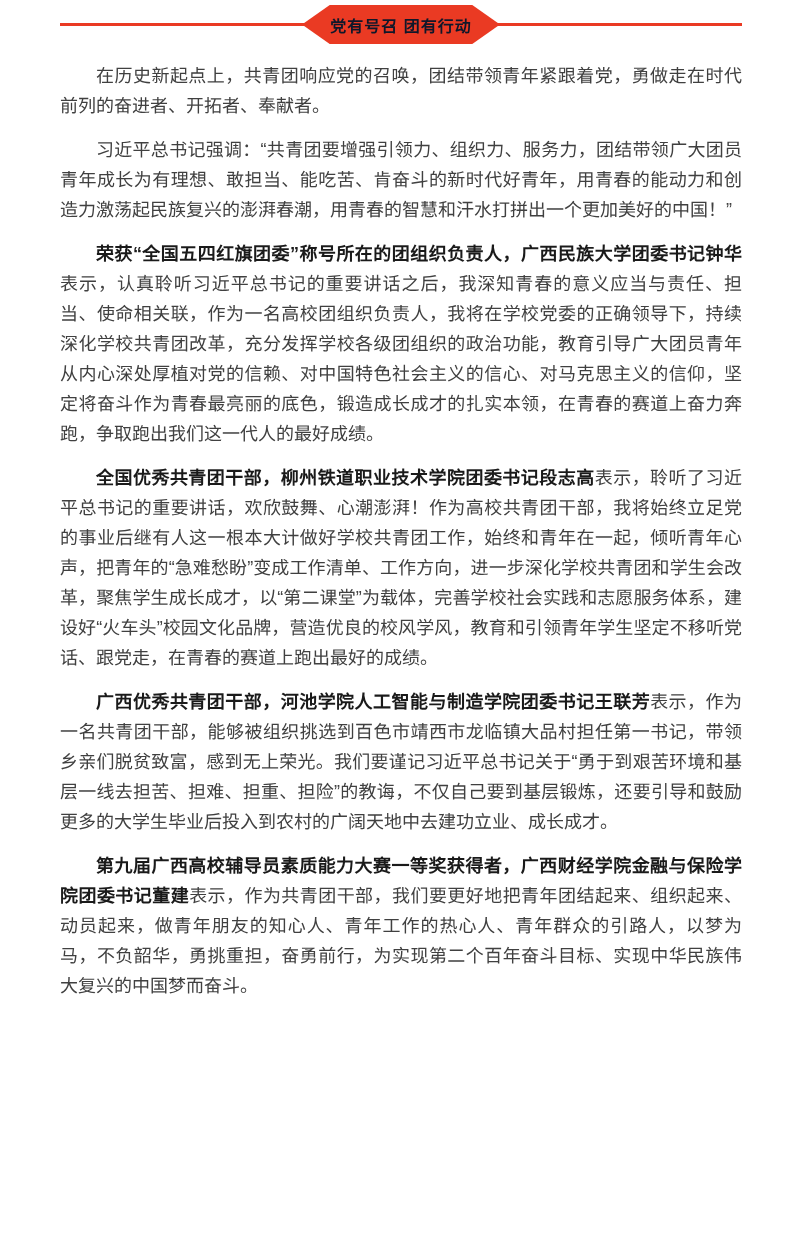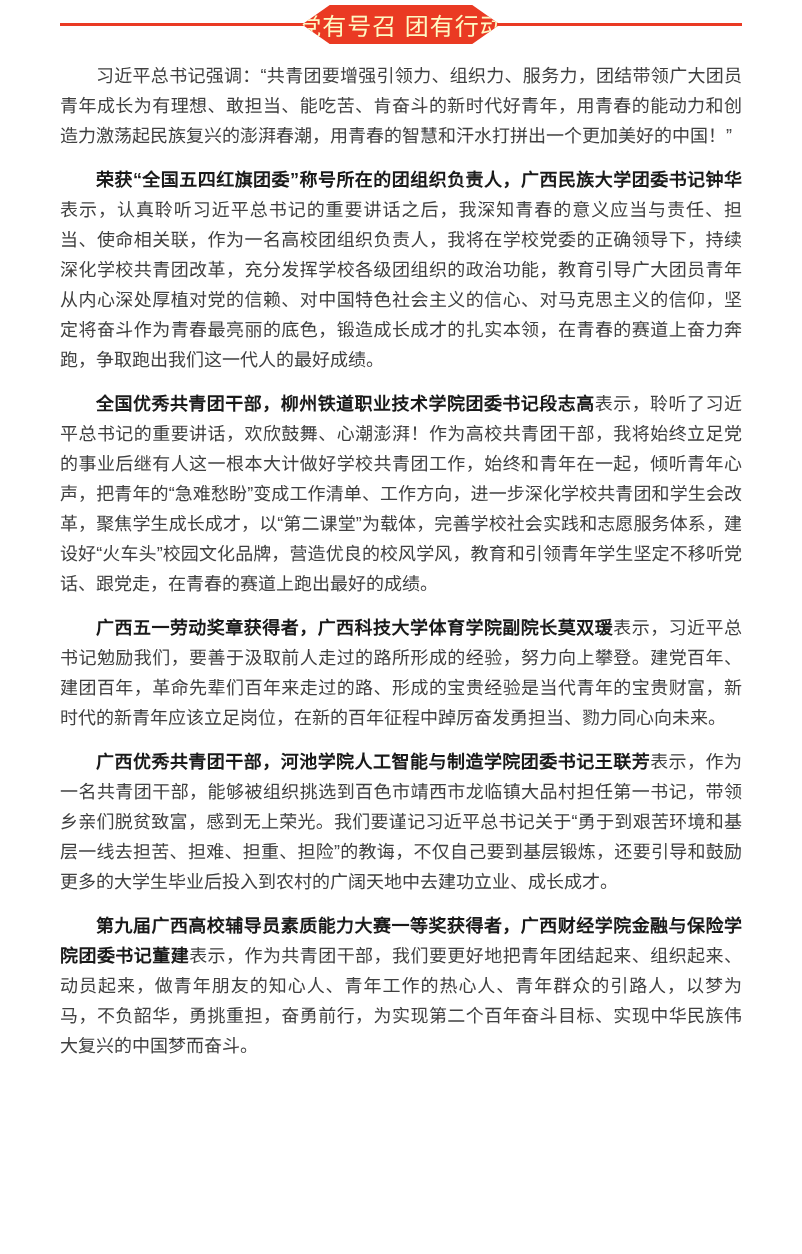--- a/index.html
+++ b/index.html
@@ -35,23 +35,23 @@
     transform:translateX(-50%);
     width:198px;
     height:39px;
     background:var(--accent);
     clip-path:polygon(0 50%,14% 0,86% 0,100% 50%,86% 100%,14% 100%);
     display:flex;
     align-items:center;
     justify-content:center;
   }
   .banner-title{
-    color:#fef9c3;
-    font-weight:400;
-    font-size:24px;
+    color:#0f172a;
+    font-weight:700;
+    font-size:16px;
     letter-spacing:1px;
     white-space:nowrap;
   }
   .article{
     padding:12px 60px 24px 60px;
   }
   .para{
     margin:0 0 14px 0;
     font-size:18px;
     line-height:30px;
@@ -69,26 +69,26 @@
 <body>
 
 <header class="banner">
   <div class="banner-line"></div>
   <div class="banner-badge">
     <span class="banner-title">党有号召 团有行动</span>
   </div>
 </header>
 
 <main class="article">
+  <p class="para"><span class="lead"></span><span>在历史新起点上，共青团响应党的召唤，团结带领青年紧跟着党，勇做走在时代前列的奋进者、开拓者、奉献者。</span></p>
 
   <p class="para"><span class="lead"></span><span>习近平总书记强调：“共青团要增强引领力、组织力、服务力，团结带领广大团员青年成长为有理想、敢担当、能吃苦、肯奋斗的新时代好青年，用青春的能动力和创造力激荡起民族复兴的澎湃春潮，用青春的智慧和汗水打拼出一个更加美好的中国！”</span></p>
 
   <p class="para"><span class="lead">荣获“全国五四红旗团委”称号所在的团组织负责人，广西民族大学团委书记钟华</span><span>表示，认真聆听习近平总书记的重要讲话之后，我深知青春的意义应当与责任、担当、使命相关联，作为一名高校团组织负责人，我将在学校党委的正确领导下，持续深化学校共青团改革，充分发挥学校各级团组织的政治功能，教育引导广大团员青年从内心深处厚植对党的信赖、对中国特色社会主义的信心、对马克思主义的信仰，坚定将奋斗作为青春最亮丽的底色，锻造成长成才的扎实本领，在青春的赛道上奋力奔跑，争取跑出我们这一代人的最好成绩。</span></p>
 
   <p class="para"><span class="lead">全国优秀共青团干部，柳州铁道职业技术学院团委书记段志高</span><span>表示，聆听了习近平总书记的重要讲话，欢欣鼓舞、心潮澎湃！作为高校共青团干部，我将始终立足党的事业后继有人这一根本大计做好学校共青团工作，始终和青年在一起，倾听青年心声，把青年的“急难愁盼”变成工作清单、工作方向，进一步深化学校共青团和学生会改革，聚焦学生成长成才，以“第二课堂”为载体，完善学校社会实践和志愿服务体系，建设好“火车头”校园文化品牌，营造优良的校风学风，教育和引领青年学生坚定不移听党话、跟党走，在青春的赛道上跑出最好的成绩。</span></p>
 
 
-  <p class="para"><span class="lead">广西五一劳动奖章获得者，广西科技大学体育学院副院长莫双瑗</span><span>表示，习近平总书记勉励我们，要善于汲取前人走过的路所形成的经验，努力向上攀登。建党百年、建团百年，革命先辈们百年来走过的路、形成的宝贵经验是当代青年的宝贵财富，新时代的新青年应该立足岗位，在新的百年征程中踔厉奋发勇担当、勠力同心向未来。</span></p>
 
   <p class="para"><span class="lead">广西优秀共青团干部，河池学院人工智能与制造学院团委书记王联芳</span><span>表示，作为一名共青团干部，能够被组织挑选到百色市靖西市龙临镇大品村担任第一书记，带领乡亲们脱贫致富，感到无上荣光。我们要谨记习近平总书记关于“勇于到艰苦环境和基层一线去担苦、担难、担重、担险”的教诲，不仅自己要到基层锻炼，还要引导和鼓励更多的大学生毕业后投入到农村的广阔天地中去建功立业、成长成才。</span></p>
 
   <p class="para"><span class="lead">第九届广西高校辅导员素质能力大赛一等奖获得者，广西财经学院金融与保险学院团委书记董建</span><span>表示，作为共青团干部，我们要更好地把青年团结起来、组织起来、动员起来，做青年朋友的知心人、青年工作的热心人、青年群众的引路人，以梦为马，不负韶华，勇挑重担，奋勇前行，为实现第二个百年奋斗目标、实现中华民族伟大复兴的中国梦而奋斗。</span></p>
 </main>
 
 </body></html>

